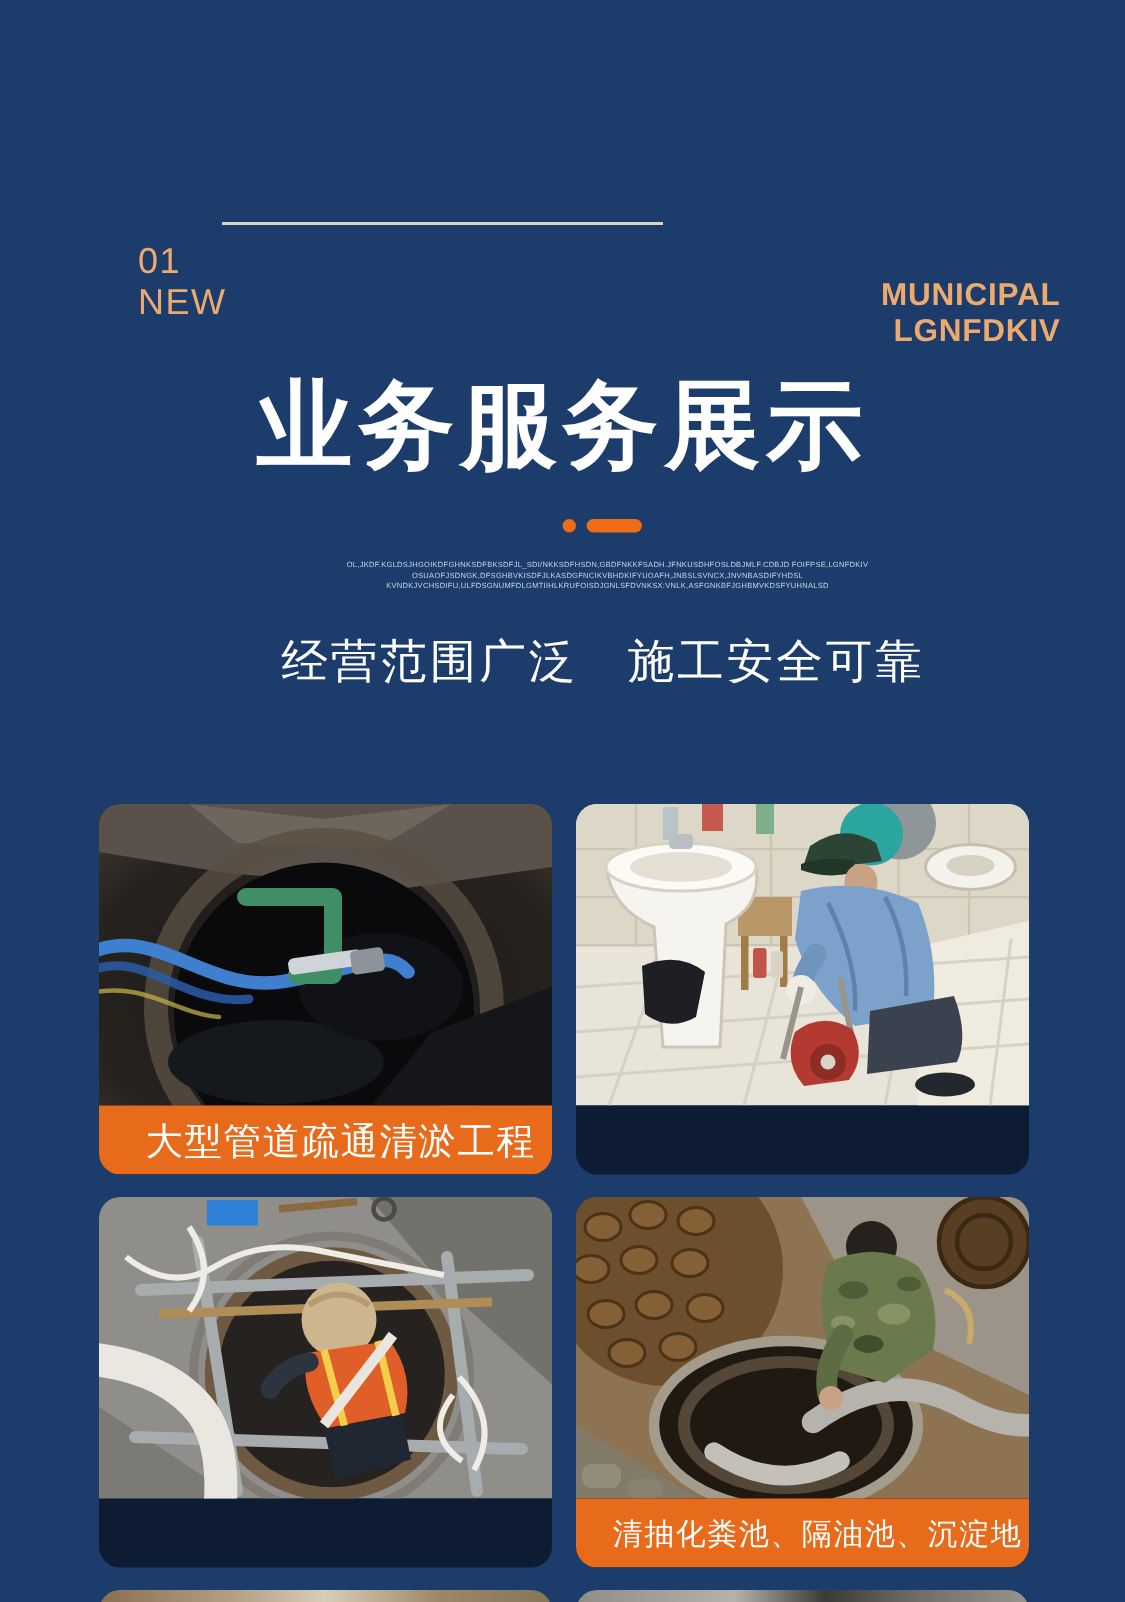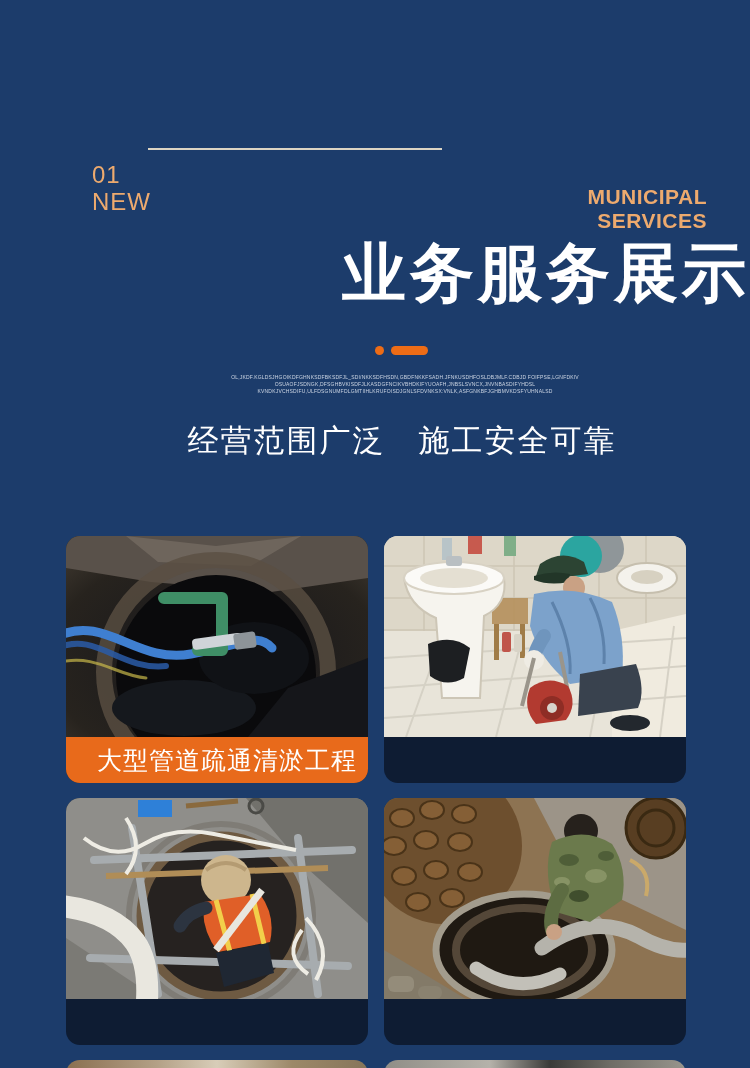--- a/index.html
+++ b/index.html
@@ -8,21 +8,21 @@
     background:#1c3c6b;overflow:hidden;
     font-family:"Liberation Sans","DejaVu Sans",sans-serif;
   }
   
   .hdr-left{position:absolute;left:92px;top:141px;color:#edaa6e;font-weight:normal;
     font-size:24px;line-height:27px;letter-spacing:1px;margin-top:20px;}
   .hdr-line{position:absolute;left:148px;top:148px;width:294px;height:2px;background:#dcd4c3;}
   .hdr-right{position:absolute;right:43px;top:141px;color:#edaa6e;font-weight:bold;
     font-size:21px;line-height:24px;text-align:right;letter-spacing:0.5px;margin-top:44px;}
   
-  .title{position:absolute;left:0;right:0;top:230px;text-align:right;color:#ffffff;
+  .title{position:absolute;left:0;right:0;top:240px;text-align:center;color:#ffffff;
     font-size:64px;font-weight:900;letter-spacing:4px;}
   .dashes{position:absolute;left:0;right:0;top:346px;display:flex;align-items:center;
     justify-content:center;gap:7px;transform:translateX(26px);}
   .dash-dot{width:9px;height:9px;border-radius:50%;background:#ed6c16;}
   .dash-bar{width:37px;height:9px;border-radius:5px;background:#ed6c16;}
   .fineprint{position:absolute;left:0;right:0;top:374px;text-align:center;color:#ccd5e3;
     font-size:5px;line-height:7px;letter-spacing:0.2px;transform:translateX(30px);}
   .subtitle{position:absolute;left:0;right:0;top:420px;text-align:center;color:#ffffff;
     font-size:31px;letter-spacing:2px;transform:translateX(27px);}
   
@@ -48,21 +48,21 @@
 
 <div class="page">
 
   <div class="hdr-left">
     <div>01</div>
     <div>NEW</div>
   </div>
   <div class="hdr-line"></div>
   <div class="hdr-right">
     <div>MUNICIPAL</div>
-    <div>SERVICES</div>
+    <div>LGNFDKIV</div>
   </div>
 
   <div class="title">业务服务展示</div>
   <div class="dashes">
     <span class="dash-dot"></span>
     <span class="dash-bar"></span>
   </div>
   <div class="fineprint">
     <div>OL,JKDF.KGLDSJHGOIKDFGHNKSDFBKSDFJL_SDI/NKKSDFHSDN,GBDFNKKFSADH.JFNKUSDHFOSLDBJMLF.CDBJD FOIFPSE,LGNFDKIV</div>
     <div>OSUAOFJSDNGK,DFSGHBVKISDFJLKASDGFNCIKVBHDKIFYUOAFH,JNBSLSVNCX,JNVNBASDIFYHDSL</div>
@@ -233,20 +233,21 @@
             <ellipse cx="195" cy="98" rx="10" ry="6" fill="#3c4a2a"></ellipse>
               <ellipse cx="222" cy="58" rx="8" ry="5" fill="#4c5c36"></ellipse>
             <ellipse cx="178" cy="84" rx="8" ry="5" fill="#8b9668"></ellipse>
           </g>
           <path d="M178,92 q-14,22 -10,40" stroke="#5d6c42" stroke-width="14" fill="none" stroke-linecap="round"></path>
           <circle cx="170" cy="134" r="8" fill="#c9a184"></circle>
           <rect x="4" y="178" width="26" height="16" rx="6" fill="#948c7a"></rect>
           <rect x="34" y="188" width="24" height="13" rx="6" fill="#8a8270"></rect>
         </svg>
       </div>
+      <div class="caption small">清抽化粪池、隔油池、沉淀地</div>
     </div>
 
     <div class="card sliver">
       <div class="sliver-photo-left"></div>
     </div>
     <div class="card sliver">
       <div class="sliver-photo-right"></div>
     </div>
 
   </div>

